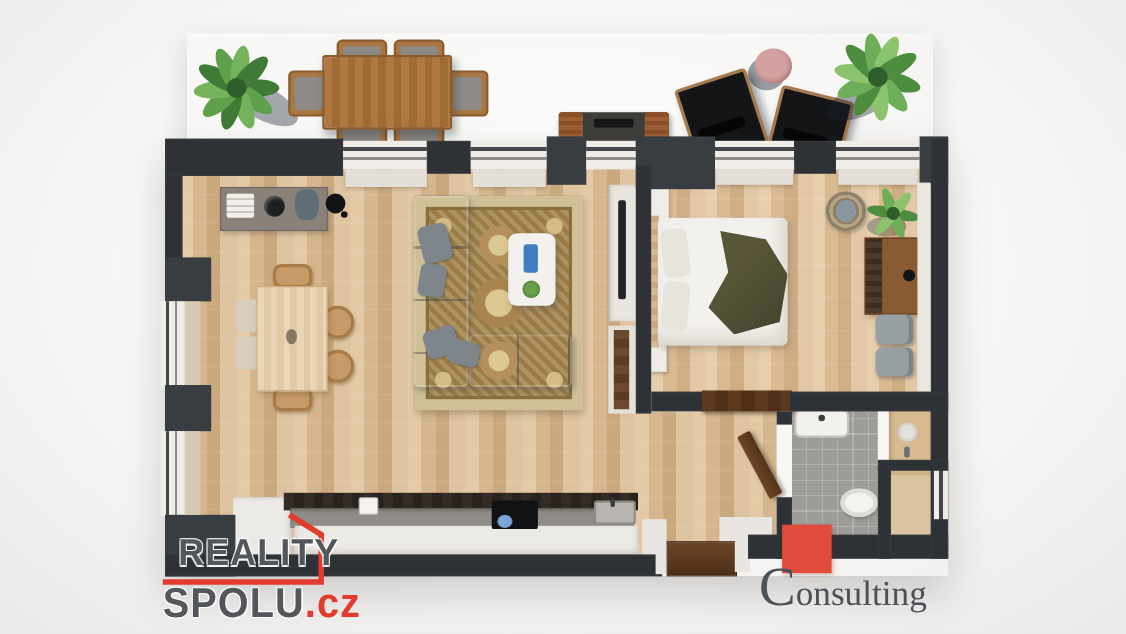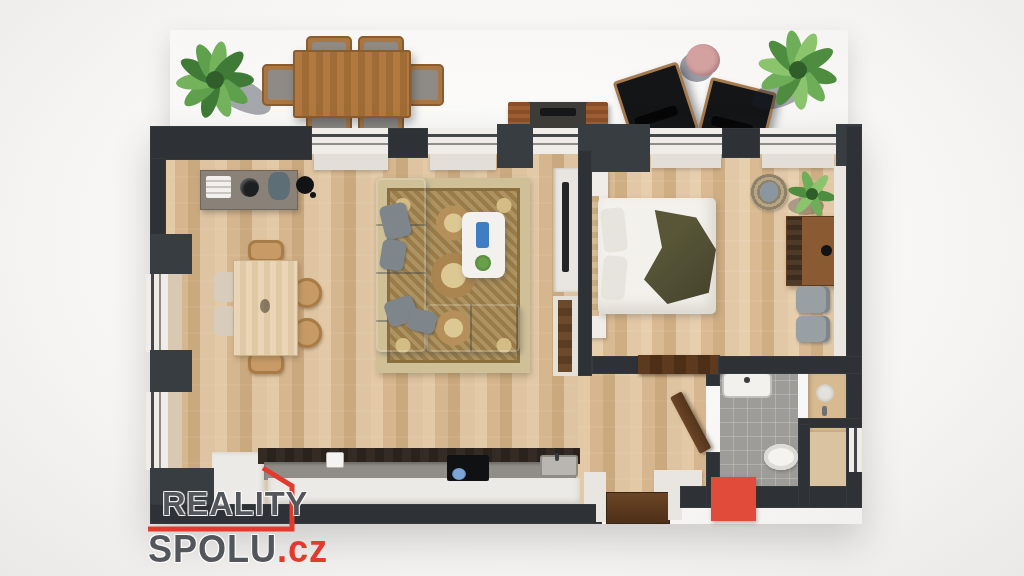--- a/index.html
+++ b/index.html
@@ -283,14 +283,17 @@
     <polyline points="123,13 152,31 152,74 8,74" fill="none" stroke="#e23b2e" stroke-width="5"></polyline>
   </svg>
   <div class="abs wm-left" style="left:162px;top:484px;font-size:34px;letter-spacing:1px;transform:scaleX(.96);transform-origin:left;">
     <span>REALITY</span>
   </div>
   <div class="abs wm-left" style="left:148px;top:528px;font-size:38px;letter-spacing:1px;transform:scaleX(.95);transform-origin:left;">
     <span>SPOLU</span><span class="red">.cz</span>
   </div>
 
   <div class="abs" style="left:711px;top:477px;width:45px;height:44px;background:#e14b3a;box-shadow:1px 2px 4px rgba(120,40,30,.35);"></div>
+  <div class="abs wm-right" style="left:690px;top:504px;">
+    <span class="big">C</span><span class="sm">onsulting</span>
+  </div>
 
 </div>
 
 </body></html>

